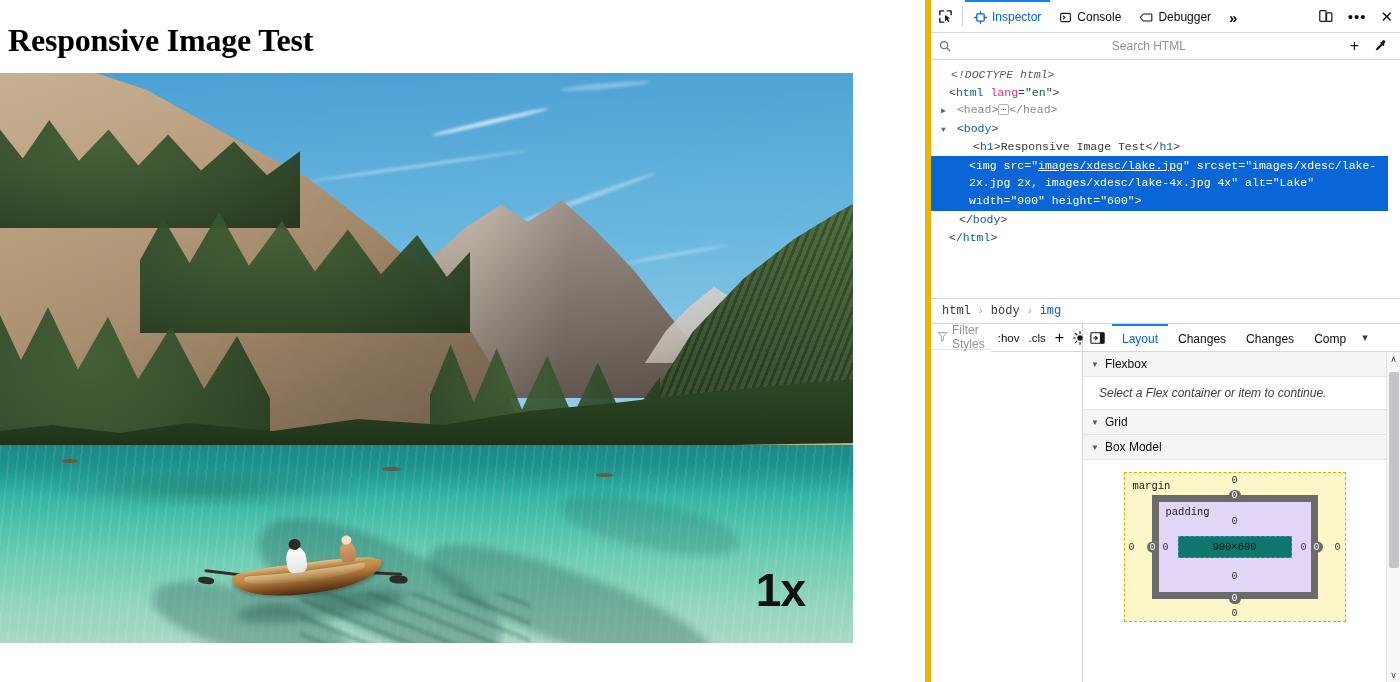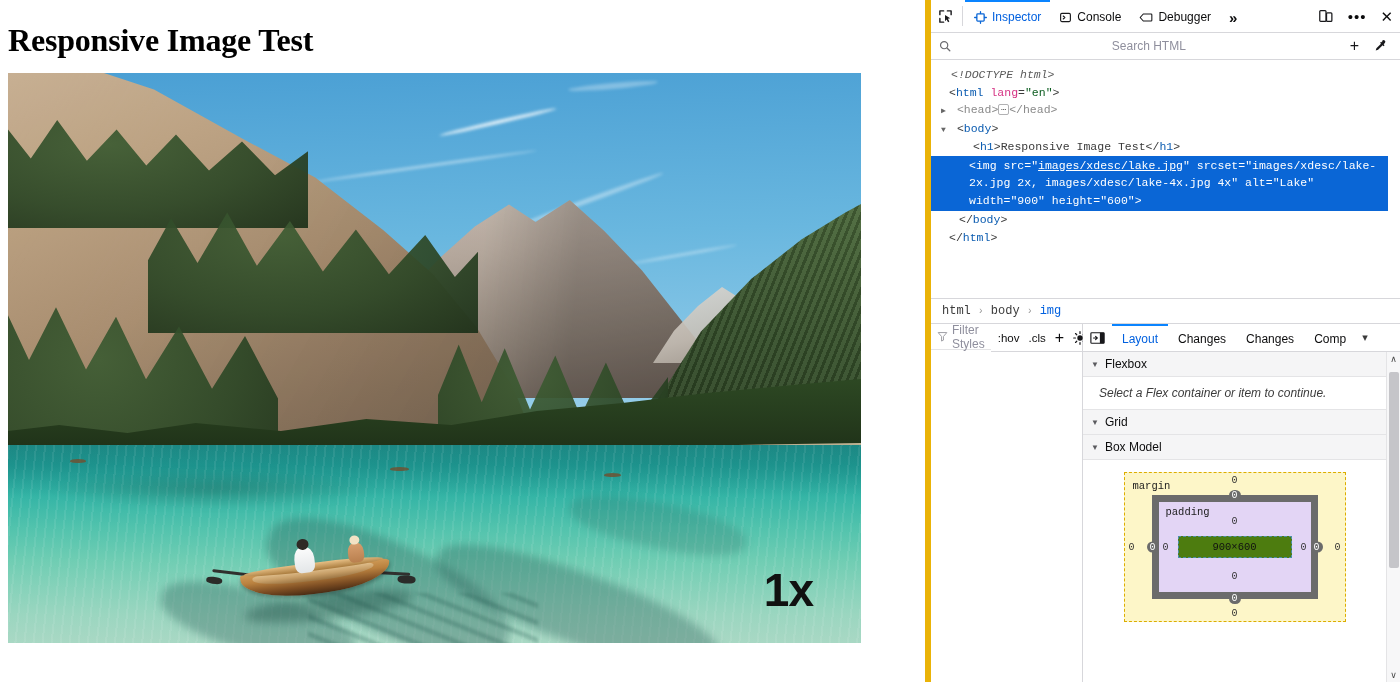--- a/index.html
+++ b/index.html
@@ -23,21 +23,21 @@
     font-family: "Liberation Serif", serif;
     font-weight: bold;
     font-size: 32px;
     line-height: 1;
     color: #000;
     margin: 24px 0 0 8px;
     letter-spacing: -0.2px;
   }
   #lake-photo {
     position: absolute;
-    left: 8px; top: 73px;
+    left: 0; top: 73px;
     width: 853px; height: 570px;
     overflow: hidden;
   }
   
   .sky {
     position: absolute; inset: 0;
     background: linear-gradient(178deg, #4a9fd4 0%, #69b7df 30%, #93cce9 58%, #bfe0f0 78%, #d8ecf4 100%);
   }
   .cloud-streak {
     position: absolute;
@@ -434,21 +434,21 @@
     display: flex; align-items: center; justify-content: center;
   }
   .bm-padding {
     position: relative;
     width: 152px; height: 90px;
     background: #e3d5f5;
     display: flex; align-items: center; justify-content: center;
   }
   .bm-content {
     width: 114px; height: 22px;
-    background: #4d7c0f;
+    background: #0f766e;
     border: 1px dashed #4b8fa8;
     display: flex; align-items: center; justify-content: center;
     font-family: "Liberation Mono", monospace;
     font-size: 10.5px;
     color: #111;
   }
   .bm-label {
     position: absolute;
     font-family: "Liberation Mono", monospace;
     font-size: 10.5px;

